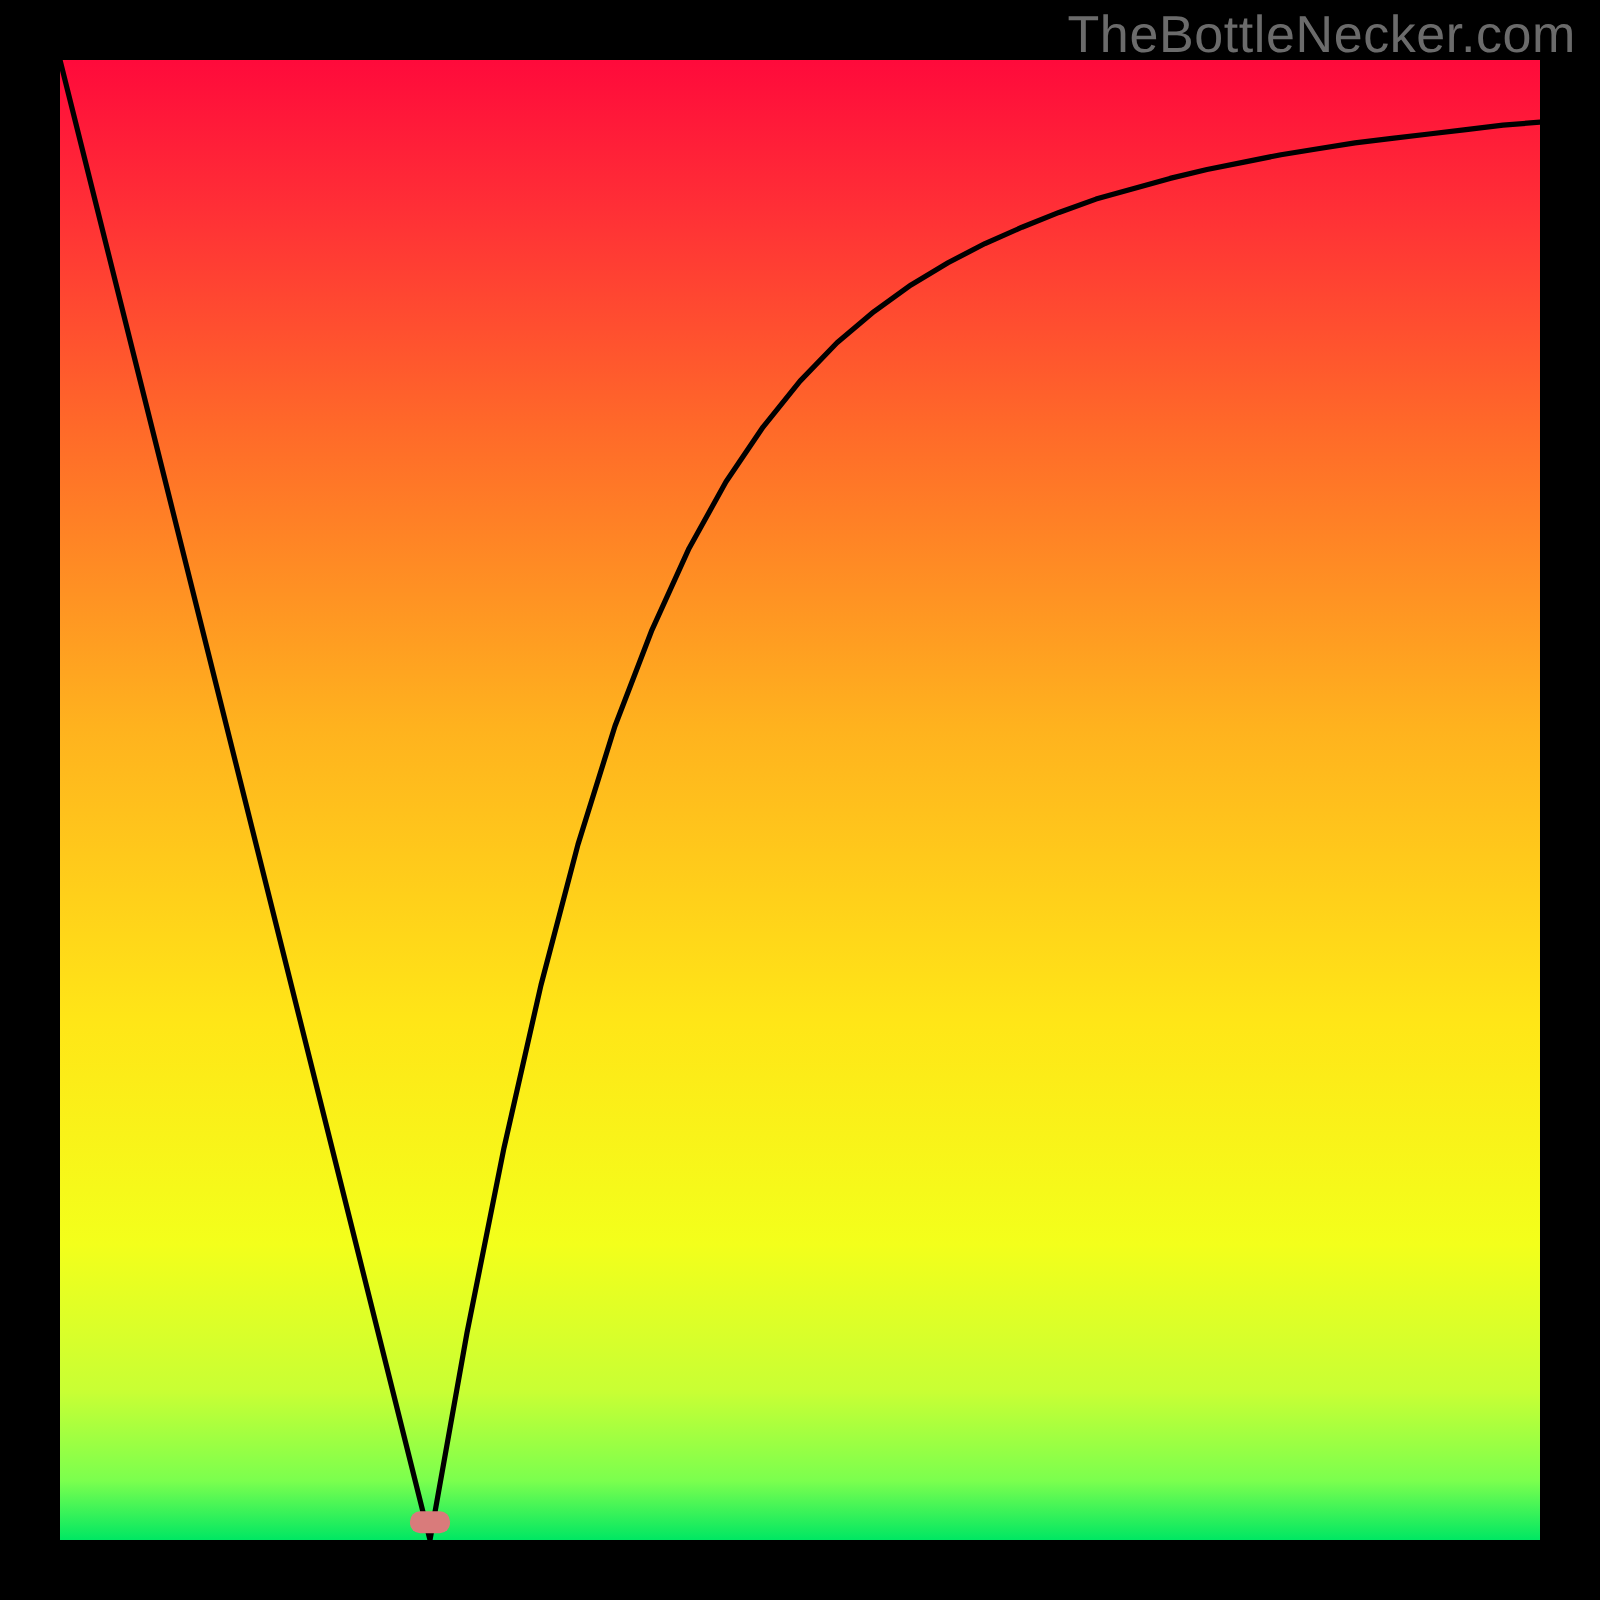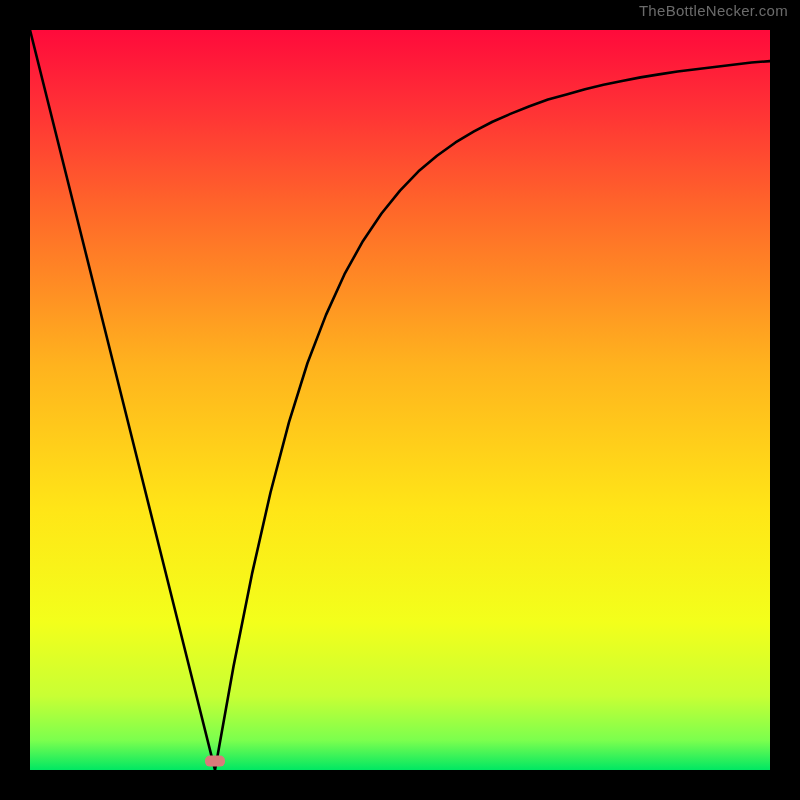--- a/index.html
+++ b/index.html
@@ -14,21 +14,21 @@
     position: relative;
     width: 800px;
     height: 800px;
     background: #000;
   }
   .watermark {
     position: absolute;
     top: 2px;
     right: 12px;
     color: #6b6b6b;
-    font-size: 15px;
+    font-size: 26px;
     letter-spacing: 0.3px;
     font-weight: 400;
     z-index: 5;
   }
   .plot {
     position: absolute;
     left: 30px;
     top: 30px;
     width: 740px;
     height: 740px;

